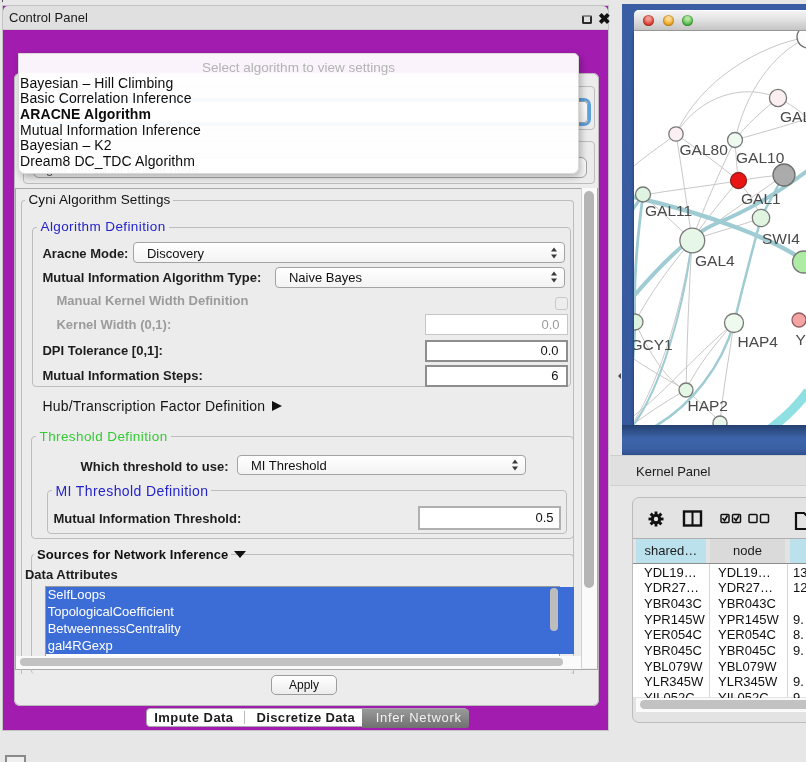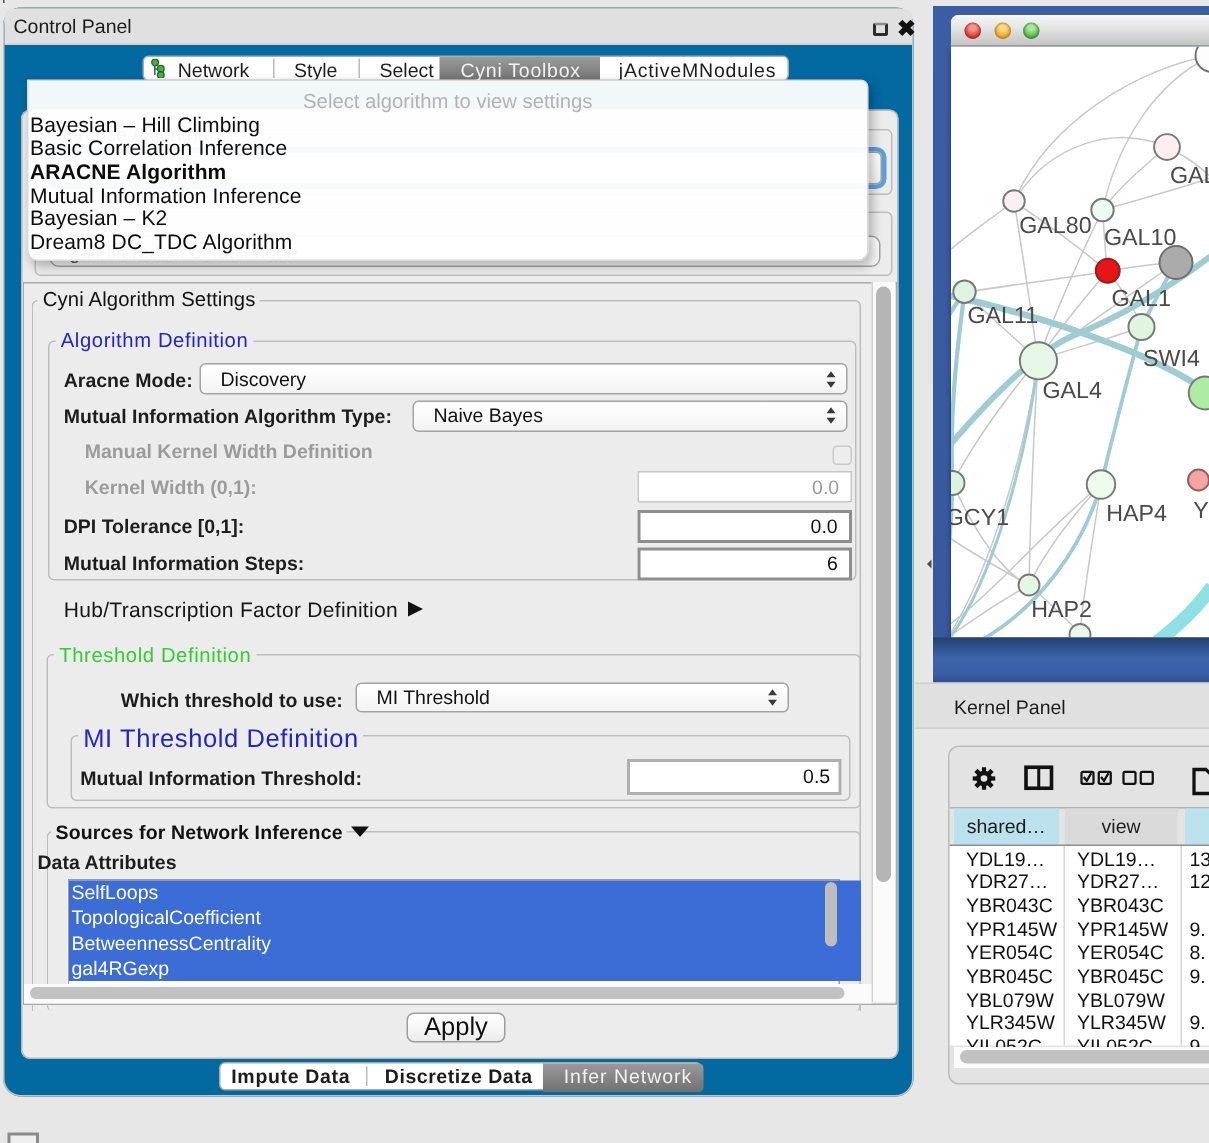--- a/index.html
+++ b/index.html
@@ -14,45 +14,28 @@
 .combo { position:absolute; background:linear-gradient(#ffffff,#f3f3f3); border:1px solid #a3a3a3; border-radius:4px; font-size:13px; color:#111; }
 .combo .ctext { position:absolute; left:12.5px; top:50%; transform:translateY(-50%); white-space:nowrap; }
 .spin { position:absolute; right:6px; top:50%; transform:translateY(-50%); width:7px; height:11px; }
 .spin:before { content:""; position:absolute; left:0; top:0; border-left:3.5px solid transparent; border-right:3.5px solid transparent; border-bottom:4.5px solid #3a3a3a; }
 .spin:after { content:""; position:absolute; left:0; bottom:0; border-left:3.5px solid transparent; border-right:3.5px solid transparent; border-top:4.5px solid #3a3a3a; }
 .field { position:absolute; background:#fff; text-align:right; font-size:13px; }
 </style>
 </head>
 <body>
 
-<div class="abs" id="cpwin" style="left:2px;top:5px;width:607px;height:726px;background:#0369a1;box-shadow:inset 0 0 0 1px #c3c3c3;border-radius:12px;">
+<div class="abs" id="cpwin" style="left:2px;top:5px;width:607px;height:726px;background:#a21caf;box-shadow:inset 0 0 0 1px #c3c3c3;border-radius:0;">
 
   <div class="abs" style="left:1px;top:1px;width:605px;height:24px;background:#e0e0e0;border-bottom:1px solid #cdcdcd;border-radius:5px 5px 0 0;">
     <div class="abs" style="left:6px;top:4px;font-size:13px;color:#1a1a1a;">Control Panel</div>
     <div class="abs" style="left:579px;top:8.5px;width:9.5px;height:9.5px;border:2px solid #2c2c2c;border-top-color:#8a8a8a;border-radius:2px;"></div>
     <div class="abs" style="left:595px;top:4px;font-size:15px;font-weight:bold;color:#111;">✖</div>
   </div>
 
-  <div class="abs" style="left:93px;top:32px;width:431px;height:16.5px;background:#fff;border:1px solid #a9a9a9;border-radius:4px;font-size:13px;color:#1c1c1c;">
-    <div class="abs" style="left:196.9px;top:0;width:107.3px;height:16.5px;background:linear-gradient(#9a9a9a,#6f6f6f);"></div>
-    <div class="abs" style="left:86px;top:1px;width:1px;height:12.5px;background:#bbb;"></div>
-    <div class="abs" style="left:142.7px;top:1px;width:1px;height:12.5px;background:#bbb;"></div>
-    <svg class="abs" style="left:4px;top:1px" width="13" height="13" viewBox="0 0 13 13">
-      <path d="M3.2 11 L3.2 5 M3.2 7 L5.5 7" stroke="#4a5a78" stroke-width="1.1" fill="none"></path>
-      <line x1="3.2" y1="4" x2="6" y2="2.5" stroke="#4a5a78" stroke-width="1.1"></line>
-      <circle cx="3.4" cy="2.6" r="2.2" fill="#4cae4c" stroke="#1c6e1c" stroke-width="0.9"></circle>
-      <circle cx="7.2" cy="6.8" r="2.2" fill="#4cae4c" stroke="#1c6e1c" stroke-width="0.9"></circle>
-      <circle cx="7.2" cy="11" r="2.2" fill="#4cae4c" stroke="#1c6e1c" stroke-width="0.9"></circle>
-    </svg>
-    <div class="abs" style="left:22.5px;top:1px;">Network</div>
-    <div class="abs" style="left:100px;top:1px;">Style</div>
-    <div class="abs" style="left:157px;top:1px;">Select</div>
-    <div class="abs" style="left:211px;top:1px;color:#f2f2f2;letter-spacing:0.5px;">Cyni Toolbox</div>
-    <div class="abs" style="left:316.5px;top:1px;letter-spacing:0.55px;">jActiveMNodules</div>
-  </div>
 
   <div class="abs" style="left:11.6px;top:68.3px;width:585.6px;height:633px;background:#ececec;box-shadow:inset 0 0 0 1px #b9b9b9;border-radius:6px;">
 
     <div class="grp" style="left:9px;top:13px;width:572px;height:44px;"></div>
     <div class="abs" style="left:14px;top:9px;font-size:13px;color:#555;background:#ececec;padding:0 3px;">Inference Algorithm</div>
     <div class="combo" style="left:19px;top:28px;width:555px;height:22px;box-shadow:0 0 0 3px #5d9fd8;"></div>
     <div class="grp" style="left:9px;top:68px;width:572px;height:43px;"></div>
     <div class="combo" style="left:19px;top:84px;width:554px;height:21px;border-radius:6px;">
         <span class="ctext" style="color:#555">galFiltered.sif default node</span>
       </div>
@@ -99,21 +82,21 @@
       <div class="grp" style="left:16px;top:248px;width:543px;height:103px;"></div>
       <div class="gtitle" style="left:21px;top:241px;color:#33cc33;font-weight:normal;font-size:13.5px;letter-spacing:0.4px;">Threshold Definition</div>
 
       <div class="lbl" style="left:65px;top:271px;">Which threshold to use:</div>
       <div class="combo" style="left:222px;top:267.5px;width:289px;height:20px;">
           <span class="ctext">MI Threshold</span>
           <span class="spin"></span>
         </div>
 
       <div class="grp" style="left:32px;top:302px;width:520px;height:44px;"></div>
-      <div class="gtitle" style="left:37px;top:295px;color:#2323cc;font-weight:normal;font-size:17px;letter-spacing:0.4px;">MI Threshold Definition</div>
+      <div class="gtitle" style="left:37px;top:295px;color:#2323cc;font-weight:normal;font-size:14px;letter-spacing:0.4px;">MI Threshold Definition</div>
 
       <div class="lbl" style="left:38px;top:323px;">Mutual Information Threshold:</div>
       <div class="field" style="left:403px;top:318px;width:143px;height:24px;border:2px solid #b0b0b0;color:#111;line-height:20px;padding-right:6px;">0.5</div>
 
       <div class="grp" style="left:16px;top:366.5px;width:542.5px;height:120px;border-bottom:none;"></div>
       <div class="abs" style="left:18.5px;top:359px;background:#ececec;padding:0 3px;font-size:13px;font-weight:bold;letter-spacing:0.1px;color:#111;white-space:nowrap;">Sources for Network Inference</div>
       <div class="abs" style="left:219px;top:363.4px;width:0;height:0;border-left:6.3px solid transparent;border-right:6.3px solid transparent;border-top:7.4px solid #111;"></div>
       <div class="lbl" style="left:9.5px;top:379px;">Data Attributes</div>
 
       <div class="abs" style="left:29.2px;top:398.7px;width:515.8px;height:71px;background:#fff;box-shadow:inset 0 0 0 1px #999;">
@@ -121,21 +104,21 @@
           SelfLoops<br>TopologicalCoefficient<br>BetweennessCentrality<br>gal4RGexp
         </div>
         <div class="abs" style="left:505.4px;top:1.5px;width:8px;height:43px;background:#bdbdbd;border-radius:5px;"></div>
       </div>
 
       <div class="abs" style="left:0.5px;top:468.5px;width:565px;height:13px;background:#fafafa;">
         <div class="abs" style="left:4.5px;top:1.5px;width:543px;height:8px;background:#c2c2c2;border-radius:4px;"></div>
       </div>
     </div>
 
-    <div class="abs" style="left:257.7px;top:602.1px;width:65.4px;height:20px;background:linear-gradient(#ffffff,#ececec);border:1px solid #9d9d9d;border-radius:5px;text-align:center;font-size:17px;color:#111;line-height:18px;">Apply</div>
+    <div class="abs" style="left:257.7px;top:602.1px;width:65.4px;height:20px;background:linear-gradient(#ffffff,#ececec);border:1px solid #9d9d9d;border-radius:5px;text-align:center;font-size:12px;color:#111;line-height:18px;">Apply</div>
   </div>
 
   <div class="abs" style="left:143.7px;top:702.7px;width:322.8px;height:19.3px;background:#fff;border:1px solid #a8a8a8;border-radius:4px;font-size:13px;font-weight:bold;color:#1c1c1c;">
     <div class="abs" style="left:215.7px;top:0;width:107.1px;height:19.3px;background:linear-gradient(#9a9a9a,#707070);border-radius:0 3px 3px 0;"></div>
     <div class="abs" style="left:97.3px;top:2px;width:1px;height:13px;background:#bbb;"></div>
     <div class="abs" style="left:7.5px;top:1.5px;letter-spacing:0.45px;">Impute Data</div>
     <div class="abs" style="left:109.9px;top:1.5px;letter-spacing:0.35px;">Discretize Data</div>
     <div class="abs" style="left:229.1px;top:1.5px;color:#f2f2f2;font-weight:normal;letter-spacing:0.65px;">Infer Network</div>
   </div>
 </div>
@@ -271,21 +254,21 @@
       <rect x="113.5" y="4.5" width="8" height="8" rx="1"></rect>
     </g>
     <path d="M75.5,8 l2,2.5 l3,-5" stroke="#111" stroke-width="1.6" fill="none"></path>
     <path d="M87,8 l2,2.5 l3,-5" stroke="#111" stroke-width="1.6" fill="none"></path>
     <path d="M149,3 h8 l4,4 v12 h-12 z" fill="none" stroke="#111" stroke-width="2.2"></path>
   </svg>
 
   <div class="abs" style="left:0;top:40px;width:180px;height:26px;font-size:13px;color:#1c1c1c;">
     <div class="abs" style="left:0;top:0;width:180px;height:1px;background:#b0b0b0;"></div>
     <div class="abs" style="left:2.7px;top:1px;width:70.4px;height:24px;background:#bbe1ec;text-align:center;line-height:24px;">shared…</div>
-    <div class="abs" style="left:77px;top:1px;width:74.8px;height:24px;background:#dadada;text-align:center;line-height:24px;">view</div>
+    <div class="abs" style="left:77px;top:1px;width:74.8px;height:24px;background:#dadada;text-align:center;line-height:24px;">node</div>
     <div class="abs" style="left:156.6px;top:1px;width:24px;height:24px;background:#bbe1ec;"></div>
     <div class="abs" style="left:0;top:25px;width:180px;height:1px;background:#8d8d8d;"></div>
   </div>
 
   <div class="abs" style="left:0;top:66px;width:180px;height:133px;background:#fff;font-size:13px;color:#111;">
     <div class="abs" style="left:11px;top:0.5px;line-height:15.7px;">YDL19…<br>YDR27…<br>YBR043C<br>YPR145W<br>YER054C<br>YBR045C<br>YBL079W<br>YLR345W<br>YIL052C</div>
     <div class="abs" style="left:85px;top:0.5px;line-height:15.7px;">YDL19…<br>YDR27…<br>YBR043C<br>YPR145W<br>YER054C<br>YBR045C<br>YBL079W<br>YLR345W<br>YIL052C</div>
     <div class="abs" style="left:160px;top:0.5px;line-height:15.7px;">13<br>12<br><br>9.<br>8.<br>9.<br><br>9.<br>9.</div>
     <div class="abs" style="left:75.5px;top:0;width:1px;height:133px;background:#d6d6d6;"></div>
     <div class="abs" style="left:154px;top:0;width:1px;height:133px;background:#d6d6d6;"></div>

